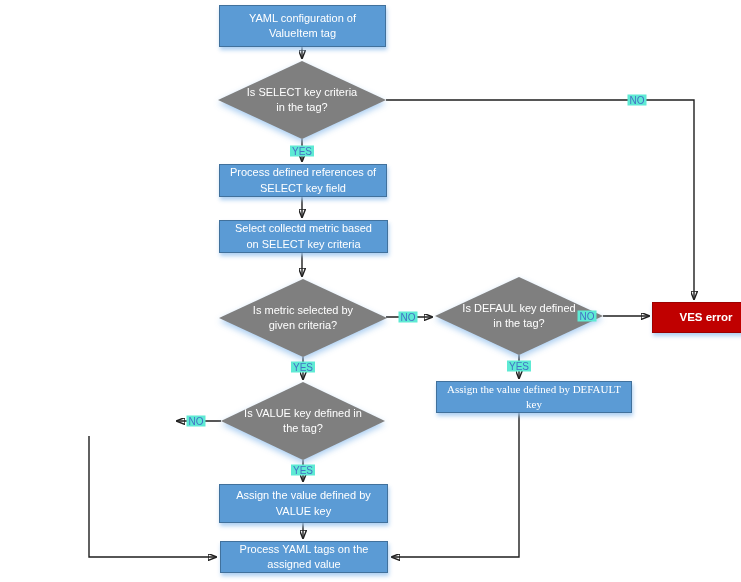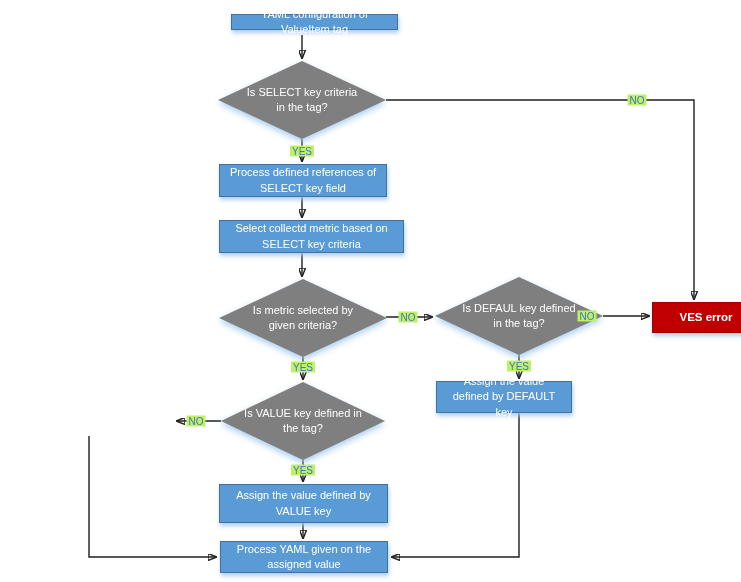--- a/index.html
+++ b/index.html
@@ -68,21 +68,21 @@
     font-size: 11px;
     line-height: 1.4;
   }
   .diamond span {
     display: inline-block;
     max-width: 72%;
   }
   .edge-label {
     position: absolute;
     transform: translate(-50%, -50%);
-    background: #bef264;
+    background: #5eead4;
     color: var(--label-color, #4472C4);
     font-size: 10px;
     padding: 0 2px;
     line-height: 1.1;
     white-space: nowrap;
   }
 </style>
 </head>
 <body>
 
@@ -103,71 +103,71 @@
     <path d="M303,357 L303,379" marker-end="url(#arrow)"></path>
     <path d="M603,316 L649,316" marker-end="url(#arrow)"></path>
     <path d="M519,355 L519,378" marker-end="url(#arrow)"></path>
     <path d="M519,413 L519,557 L392,557" marker-end="url(#arrow)"></path>
     <path d="M221,421 L177,421" marker-end="url(#arrow)"></path>
     <path d="M303,460 L303,481" marker-end="url(#arrow)"></path>
     <path d="M303,517 L303,538" marker-end="url(#arrow)"></path>
     <path d="M89,436 L89,557 L216,557" marker-end="url(#arrow)"></path>
   </svg>
 
-  <div class="node process" style="left:219px; top:14px; width:167px; height:16px;margin-left:12px;">
+  <div class="node process" style="left:219px; top:5px; width:167px; height:42px;">
     <span>YAML configuration of ValueItem tag</span>
   </div>
 
   <div class="dwrap" style="left:218px; top:61px; width:168px; height:78px;">
     <div class="diamond">
       <span>Is SELECT key criteria in the tag?</span>
     </div>
   </div>
 
   <div class="node process" style="left:219px; top:164px; width:168px; height:33px;">
     <span>Process defined references of SELECT key field</span>
   </div>
 
-  <div class="node process" style="left:219px; top:220px; width:185px; height:33px;align-items:center;">
+  <div class="node process" style="left:219px; top:220px; width:169px; height:33px;align-items:center;">
     <span>Select collectd metric based on SELECT key criteria</span>
   </div>
 
   <div class="dwrap" style="left:219px; top:279px; width:168px; height:78px;">
     <div class="diamond">
       <span>Is metric selected by given criteria?</span>
     </div>
   </div>
 
   <div class="dwrap" style="left:435px; top:277px; width:168px; height:78px;">
     <div class="diamond">
       <span>Is DEFAUL key defined in the tag?</span>
     </div>
   </div>
 
   <div class="node error" style="left:652px; top:302px; width:108px; height:31px;font-weight:bold;">
     <span>VES error</span>
   </div>
 
-  <div class="node process" style="left:436px; top:381px; width:136px; height:32px;">
+  <div class="node process" style="left:436px; top:381px; width:196px; height:32px;font-family:Liberation Serif, serif;">
     <span>Assign the value defined by DEFAULT key</span>
   </div>
 
   <div class="dwrap" style="left:221px; top:382px; width:164px; height:78px;">
     <div class="diamond">
       <span>Is VALUE key defined in the tag?</span>
     </div>
   </div>
 
 
   <div class="node process" style="left:219px; top:484px; width:169px; height:39px;">
     <span>Assign the value defined by VALUE key</span>
   </div>
 
   <div class="node process" style="left:220px; top:541px; width:168px; height:32px;">
-    <span>Process YAML given on the assigned value</span>
+    <span>Process YAML tags on the assigned value</span>
   </div>
 
   <div class="edge-label" style="left:637px; top:100px;">NO</div>
   <div class="edge-label" style="left:302px; top:151px;">YES</div>
   <div class="edge-label" style="left:408px; top:317px;">NO</div>
   <div class="edge-label" style="left:303px; top:367px;">YES</div>
   <div class="edge-label" style="left:587px; top:316px;">NO</div>
   <div class="edge-label" style="left:519px; top:366px;">YES</div>
   <div class="edge-label" style="left:196px; top:421px;">NO</div>
   <div class="edge-label" style="left:303px; top:470px;">YES</div>

